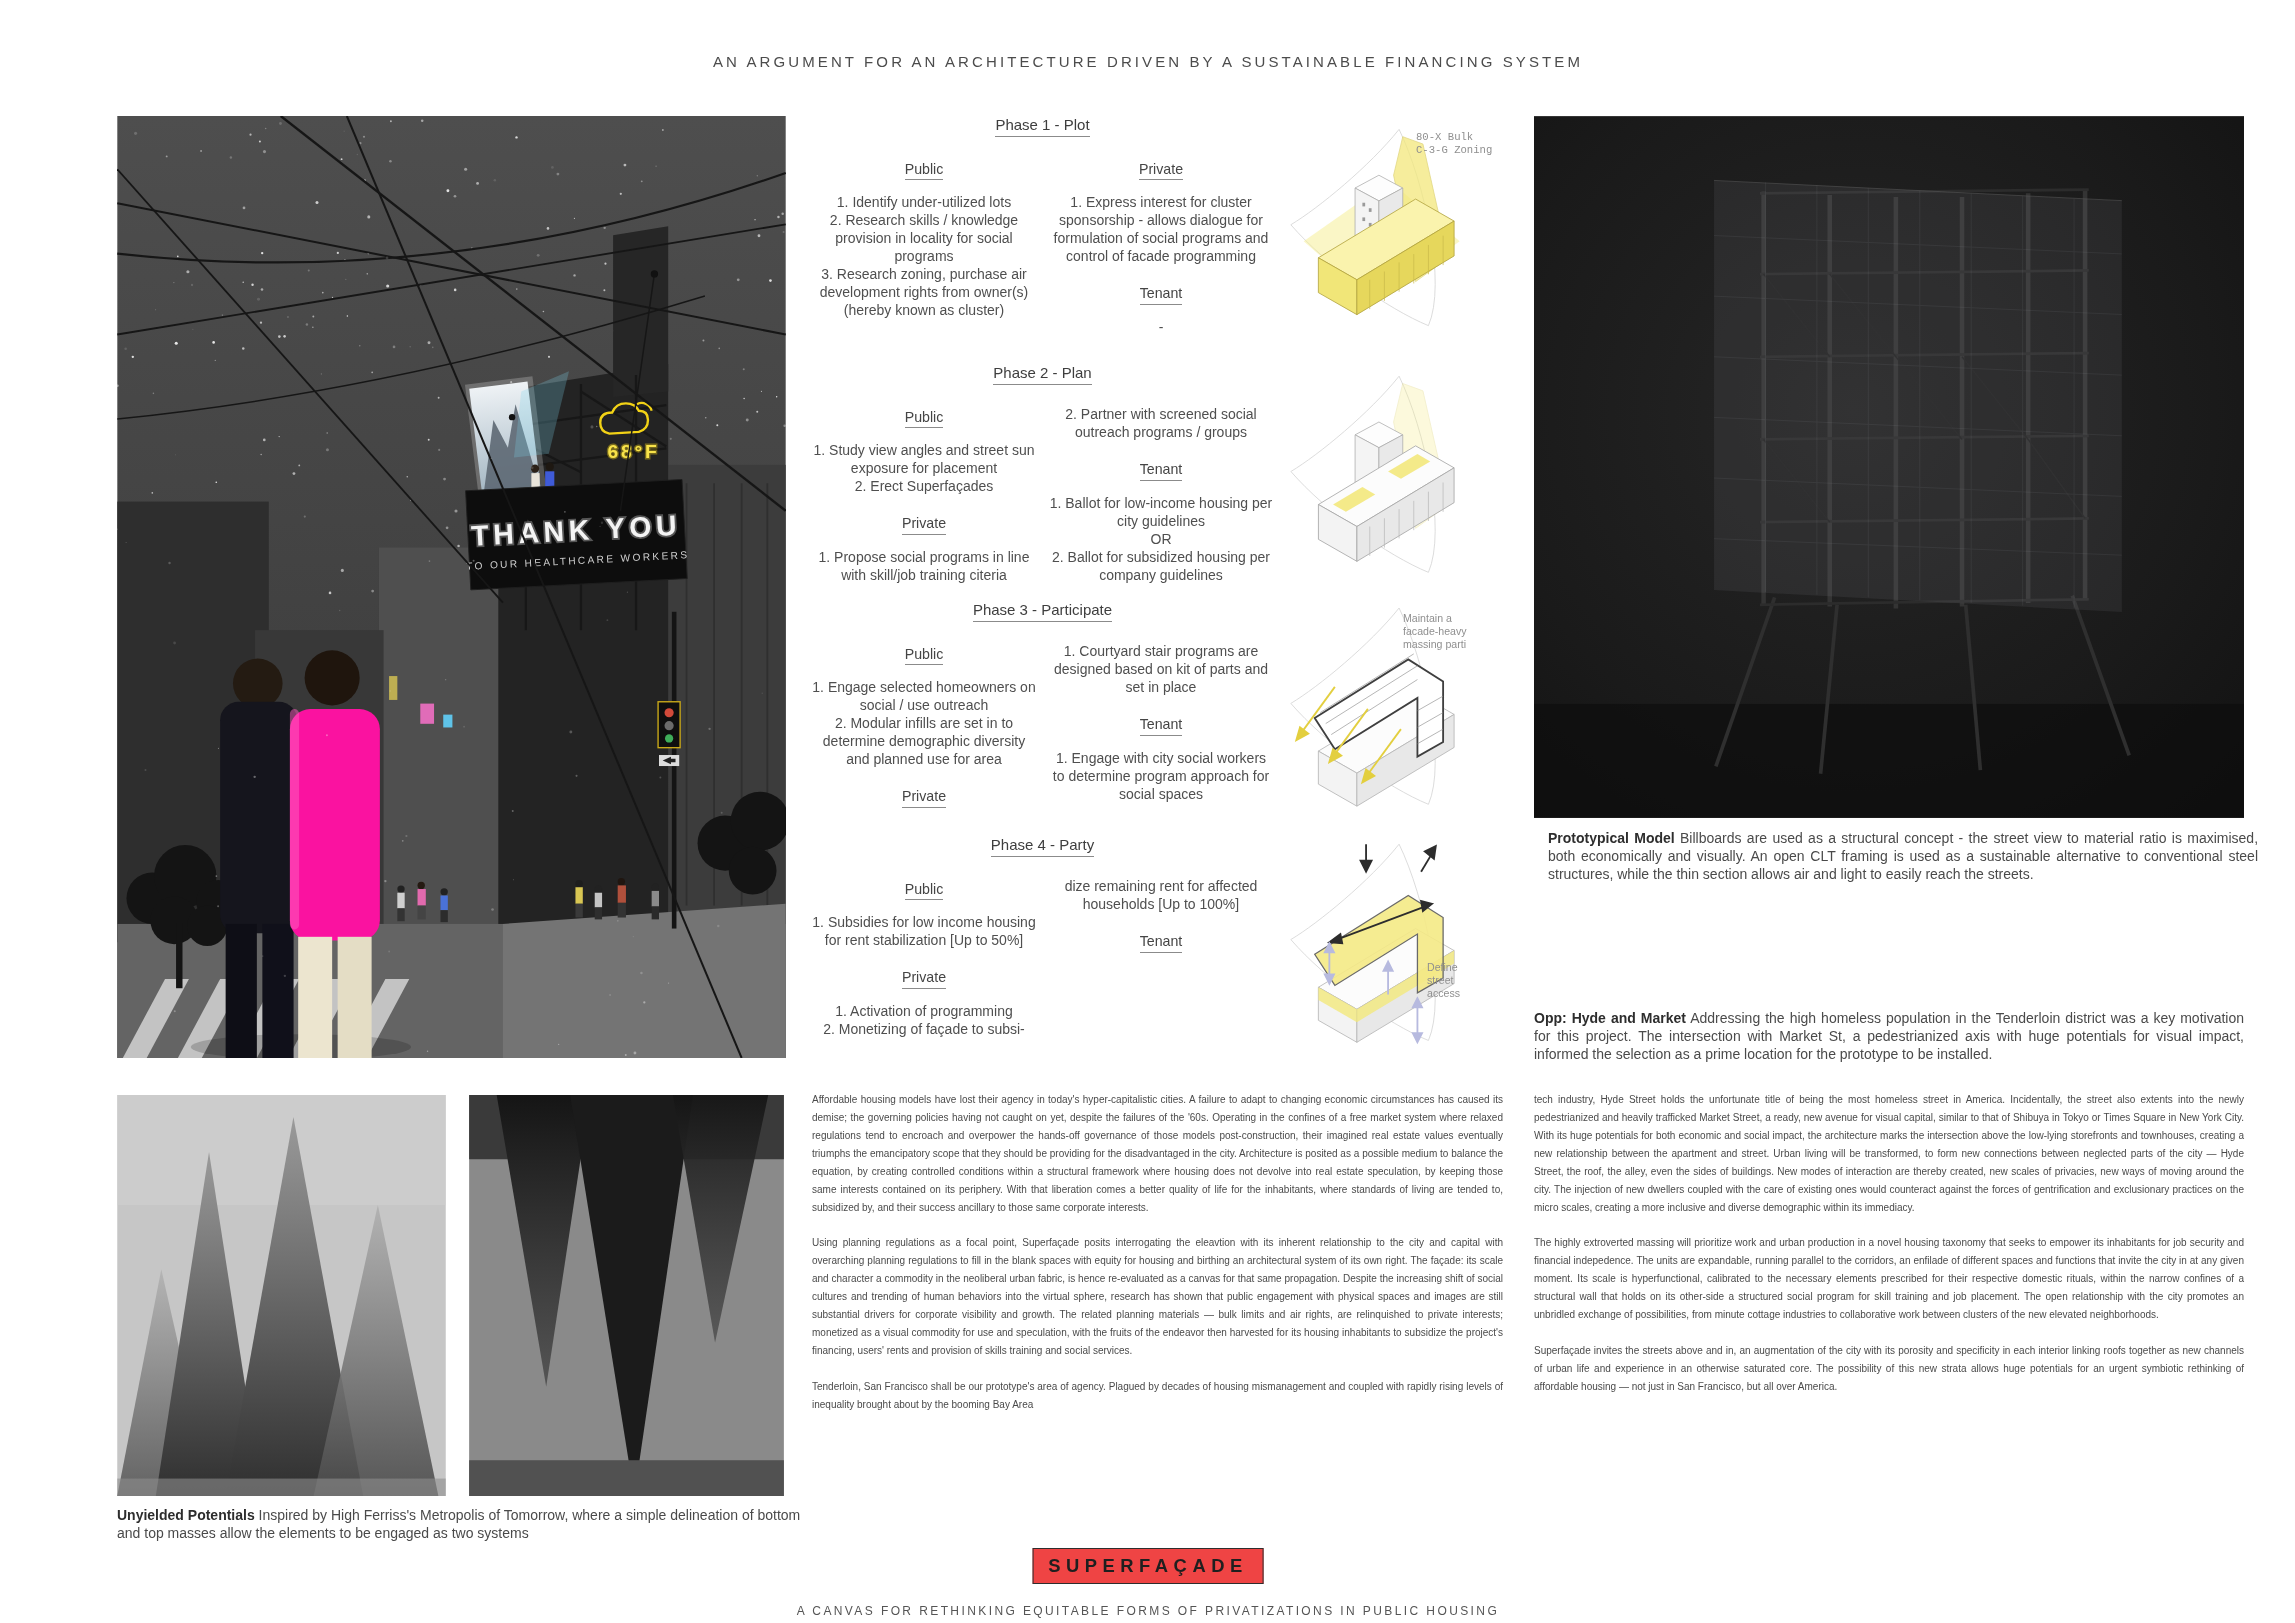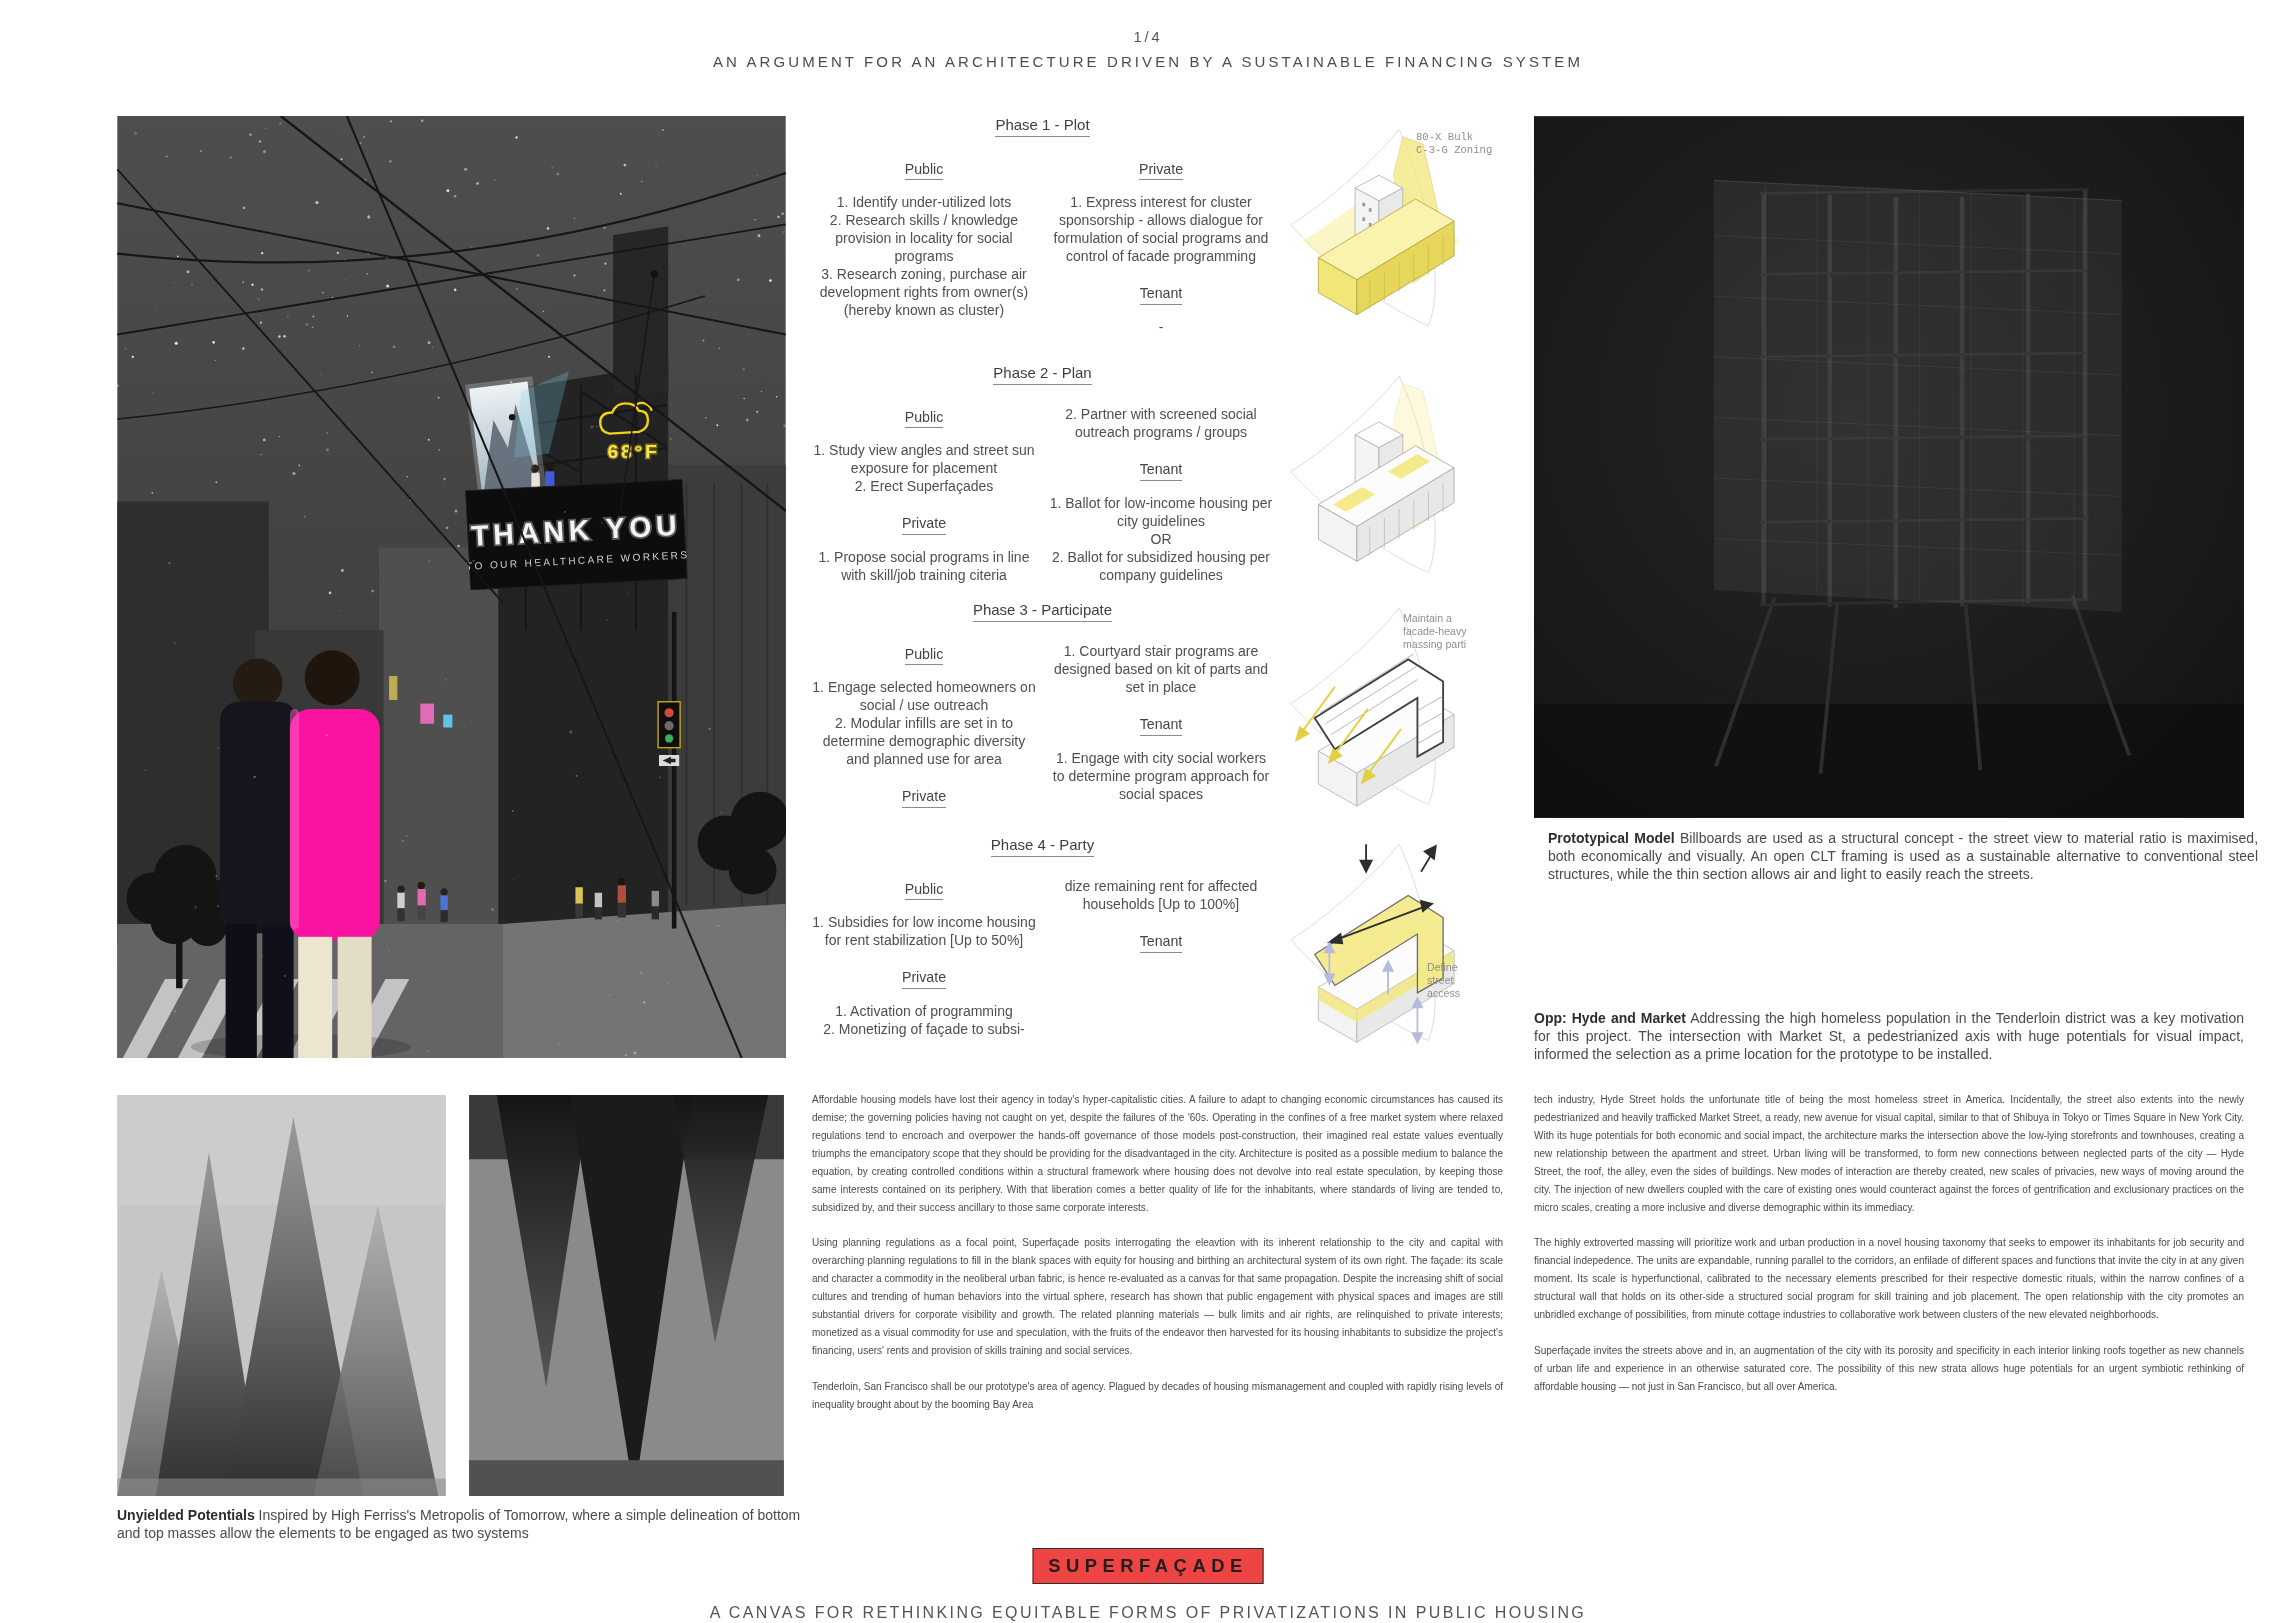--- a/index.html
+++ b/index.html
@@ -24,30 +24,29 @@
   .diag-note{position:absolute;font-size:10.6px;line-height:13px;color:#8f8f8f;white-space:pre-line;}
 
   
   .caption{font-size:14px;line-height:18px;color:#4a4a4a;text-align:justify;margin:0;}
   .caption b{color:#2d2d2d;text-align:right;}
   .body-col p{font-size:10px;line-height:18px;color:#4a4a4a;text-align:justify;margin:0 0 17.4px 0;}
 
   
   .logo-box{top:1548px;left:50%;transform:translateX(-50%);border:1.8px solid #2e2e2e;padding:6.4px 14.7px 5.5px 14.7px;
             font-size:18.4px;font-weight:bold;letter-spacing:5.5px;color:#1f1f1f;background:#ef4444;}
-  .tagline{top:1604px;left:0;width:2296px;text-align:center;font-size:16px;letter-spacing:2.4px;color:#555;}
+  .tagline{top:1604px;left:0;width:2296px;text-align:center;font-size:12px;letter-spacing:2.4px;color:#555;}
 
   svg{display:block;}
 </style>
 </head>
 <body>
 
 <div class="board">
 
-  <div class="abs page-num">1/4</div>
   <div class="abs head-title">AN ARGUMENT FOR AN ARCHITECTURE DRIVEN BY A SUSTAINABLE FINANCING SYSTEM</div>
 
   <div class="abs" style="left:117px;top:116px;width:669px;height:942px;">
     <svg width="669" height="942" viewBox="0 0 728 1026">
       <defs>
         <linearGradient id="skyg" x1="0" y1="0" x2="0" y2="1">
           <stop offset="0" stop-color="#4e4e4e"></stop>
             <stop offset="0.6" stop-color="#404040"></stop>
             <stop offset="1" stop-color="#4a4a4a"></stop>
         </linearGradient>

